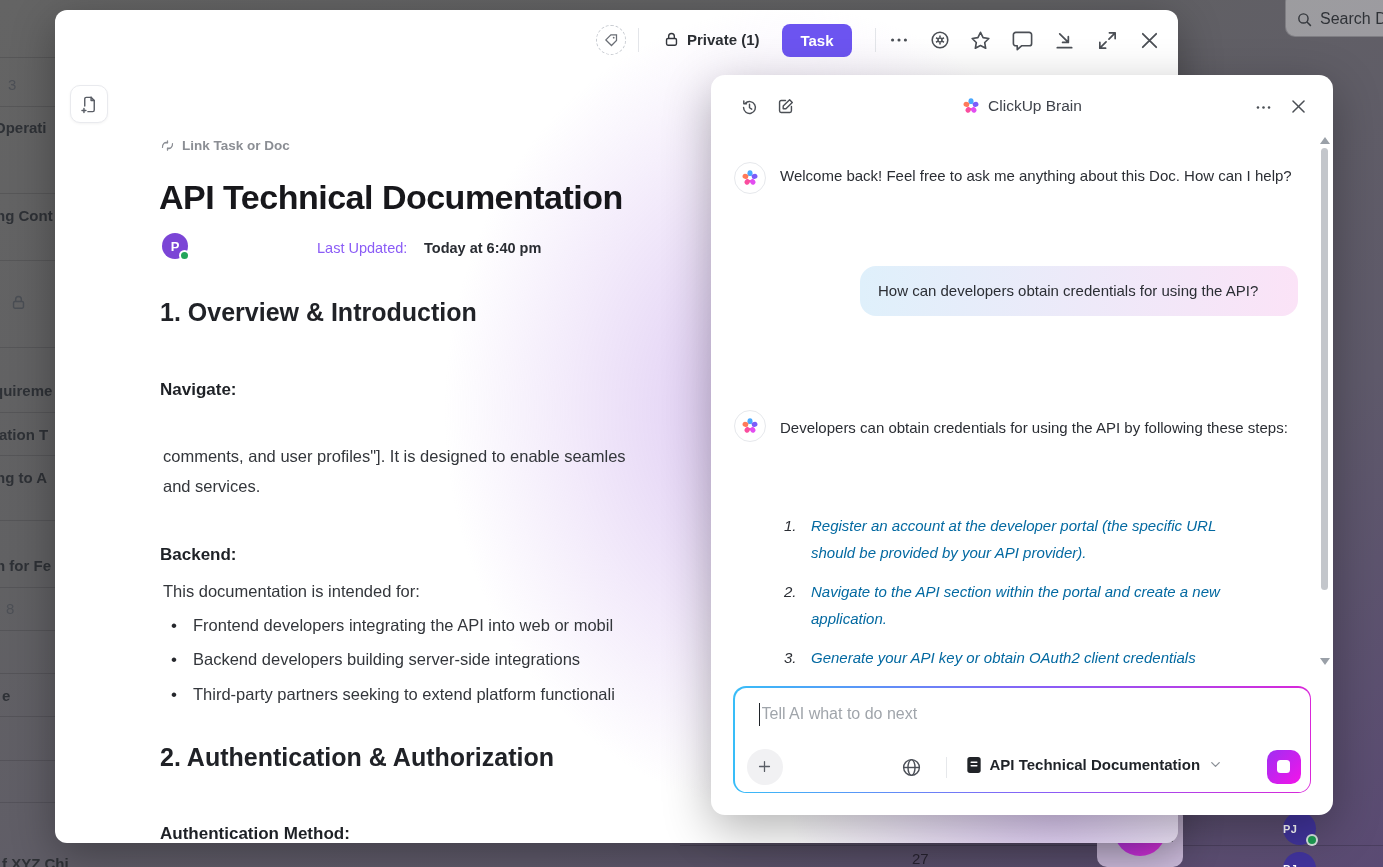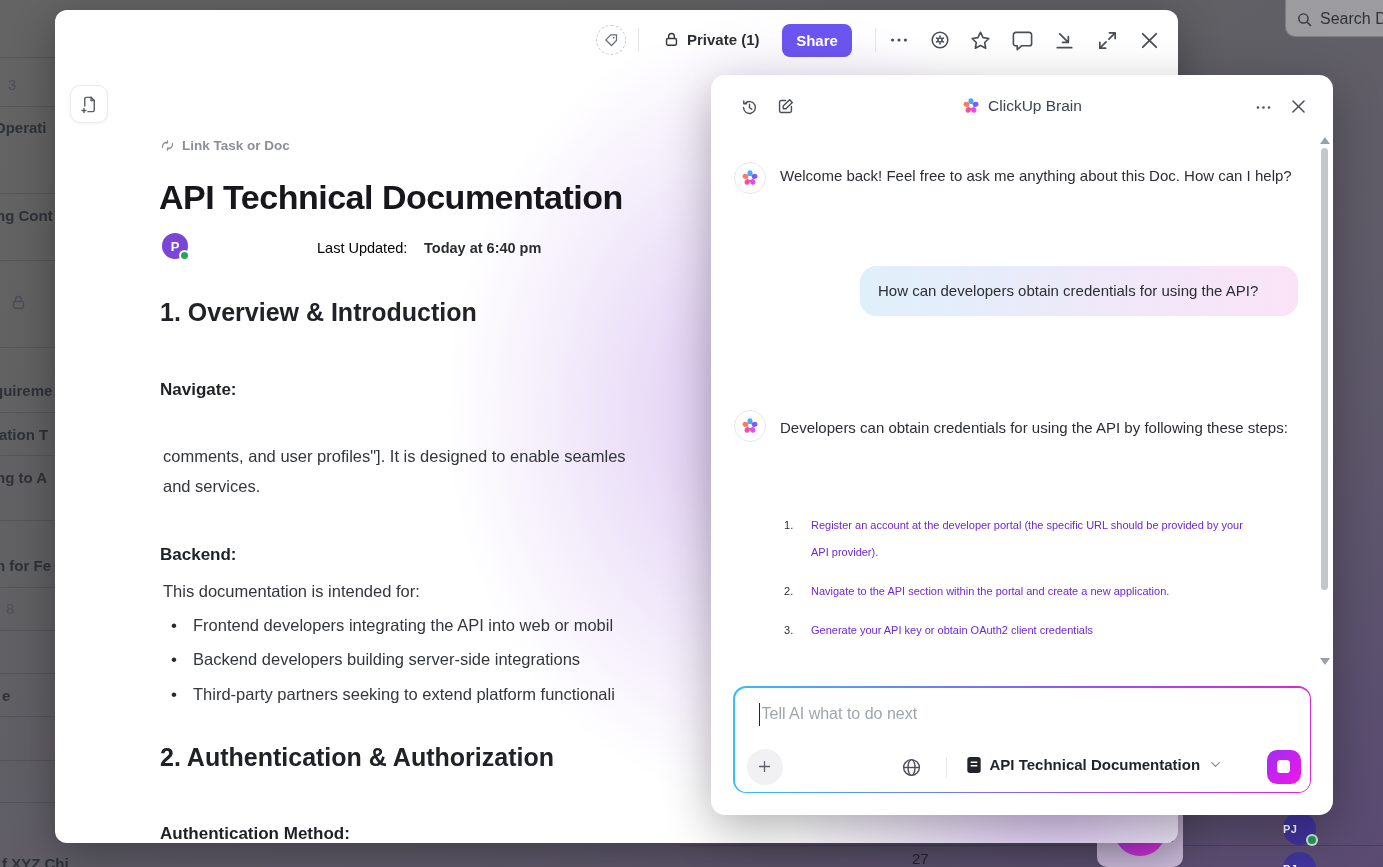--- a/index.html
+++ b/index.html
@@ -52,43 +52,43 @@
     display:flex; align-items:center; justify-content:center; color:#5a5e66; }
   .link-task { position:absolute; left:105px; top:128px; display:flex; align-items:center; gap:7px;
     color:#8b8e94; font-size:13.5px; font-weight:600; }
   .doc-title { position:absolute; left:104px; top:168px; font-size:34px; font-weight:800;
     color:#17171b; letter-spacing:-.5px; white-space:nowrap; }
   .author-avatar { position:absolute; left:107px; top:223px; width:26px; height:26px; border-radius:50%;
     background:#7b45d6; color:#fff; font-size:13px; font-weight:700;
     display:flex; align-items:center; justify-content:center; }
   .author-avatar .dot { position:absolute; right:-2px; bottom:-2px; width:11px; height:11px;
     border-radius:50%; background:#23a55a; border:2px solid #fff; }
-  .updated-label { position:absolute; left:262px; top:230px; font-size:14.5px; color:#000000; }
+  .updated-label { position:absolute; left:262px; top:230px; font-size:14.5px; color:#8b5cf6; }
   .updated-value { position:absolute; left:369px; top:230px; font-size:14.5px; font-weight:700; color:#2a2d33; }
   .doc-h2 { position:absolute; left:105px; font-size:25px; font-weight:700; color:#202227; white-space:nowrap; }
   .doc-bold-label { position:absolute; left:105px; font-size:17px; font-weight:700; color:#1e2126; white-space:nowrap; }
   .doc-line { position:absolute; left:108px; font-size:16.5px; color:#33363b; line-height:30px; white-space:nowrap; }
   .doc-bullet { position:absolute; left:138px; font-size:16.5px; color:#33363b; white-space:nowrap; }
   .doc-bullet::before { content:"•"; position:absolute; left:-22px; font-size:17px; color:#26282d; }
 
   
   .brain { position:absolute; left:711px; top:75px; width:622px; height:740px; background:#fff;
     border-radius:14px; box-shadow:0 14px 48px rgba(0,0,0,.30); }
   .brain-hicon { position:absolute; width:20px; height:20px; color:#4b4f55; }
   .brain-title { position:absolute; left:0; right:0; top:22px; display:flex; align-items:center;
     justify-content:center; gap:8px; font-size:15.5px; font-weight:500; color:#3f434b; }
   .chat-avatar { position:absolute; left:23px; width:32px; height:32px; border-radius:50%;
     border:1px solid #e6e8ec; background:#fff; display:flex; align-items:center; justify-content:center; }
   .chat-text { position:absolute; left:69px; width:512px; font-size:15px; line-height:26px; color:#2b2e34; }
   .user-bubble { position:absolute; left:149px; top:191px; width:438px; border-radius:16px;
     padding:12px 18px; background:linear-gradient(90deg,#dff0fb,#fbe3f7);
     font-size:15px; line-height:26px; color:#2b2e34; }
   .steps { position:absolute; left:69px; top:437px; width:478px; list-style:none; counter-reset:step; }
-  .steps li { position:relative; padding-left:31px; margin-bottom:12px; font-size:11px; line-height:27px;
-    color:#6d28d9; counter-increment:step; }
+  .steps li { position:relative; padding-left:31px; margin-bottom:12px; font-size:15px; line-height:27px;
+    color:#0369a1; counter-increment:step;font-style:italic; }
   .steps li::before { content:counter(step)"."; position:absolute; left:4px; color:#2b2e34; }
   .scroll-thumb { position:absolute; left:610px; top:73px; width:7px; height:442px; border-radius:4px; background:#c3c6cb; }
   .scroll-arrow { position:absolute; left:609px; width:0; height:0;
     border-left:5px solid transparent; border-right:5px solid transparent; }
   .scroll-arrow.up { top:62px; border-bottom:7px solid #9aa0a8; }
   .scroll-arrow.down { top:583px; border-top:7px solid #9aa0a8; }
   .input-wrap { position:absolute; left:22px; top:611px; width:578px; height:107px; border-radius:13px;
     padding:1.5px; background:linear-gradient(90deg,#38bdf8,#8b5cf6 55%,#d926d9); }
   .input-inner { position:relative; width:100%; height:100%; background:#fff; border-radius:11.5px; }
   .caret { position:absolute; left:24px; top:15px; width:1.5px; height:23px; background:#1f2328; }
@@ -184,21 +184,21 @@
       </span>
     </div>
     <div class="tb-divider" style="left:583px"></div>
     <span class="lock-ic">
       <svg width="17" height="17" viewBox="0 0 24 24" fill="none" stroke="currentColor" stroke-width="2">
           <rect x="5" y="10.5" width="14" height="9.5" rx="2"></rect>
           <path d="M8 10.5V7.5a4 4 0 0 1 8 0v3"></path>
         </svg>
     </span>
     <div class="privacy">Private (1)</div>
-    <button class="share-btn">Share</button>
+    <button class="share-btn">Task</button>
     <div class="tb-divider" style="left:820px"></div>
 
     <span class="tb-icon icon-btn" style="left:832px">
       <svg width="22" height="22" viewBox="0 0 24 24" fill="currentColor">
           <circle cx="5" cy="12" r="1.7"></circle>
           <circle cx="12" cy="12" r="1.7"></circle>
           <circle cx="19" cy="12" r="1.7"></circle>
         </svg>
     </span>
     <span class="tb-icon icon-btn" style="left:873px">

